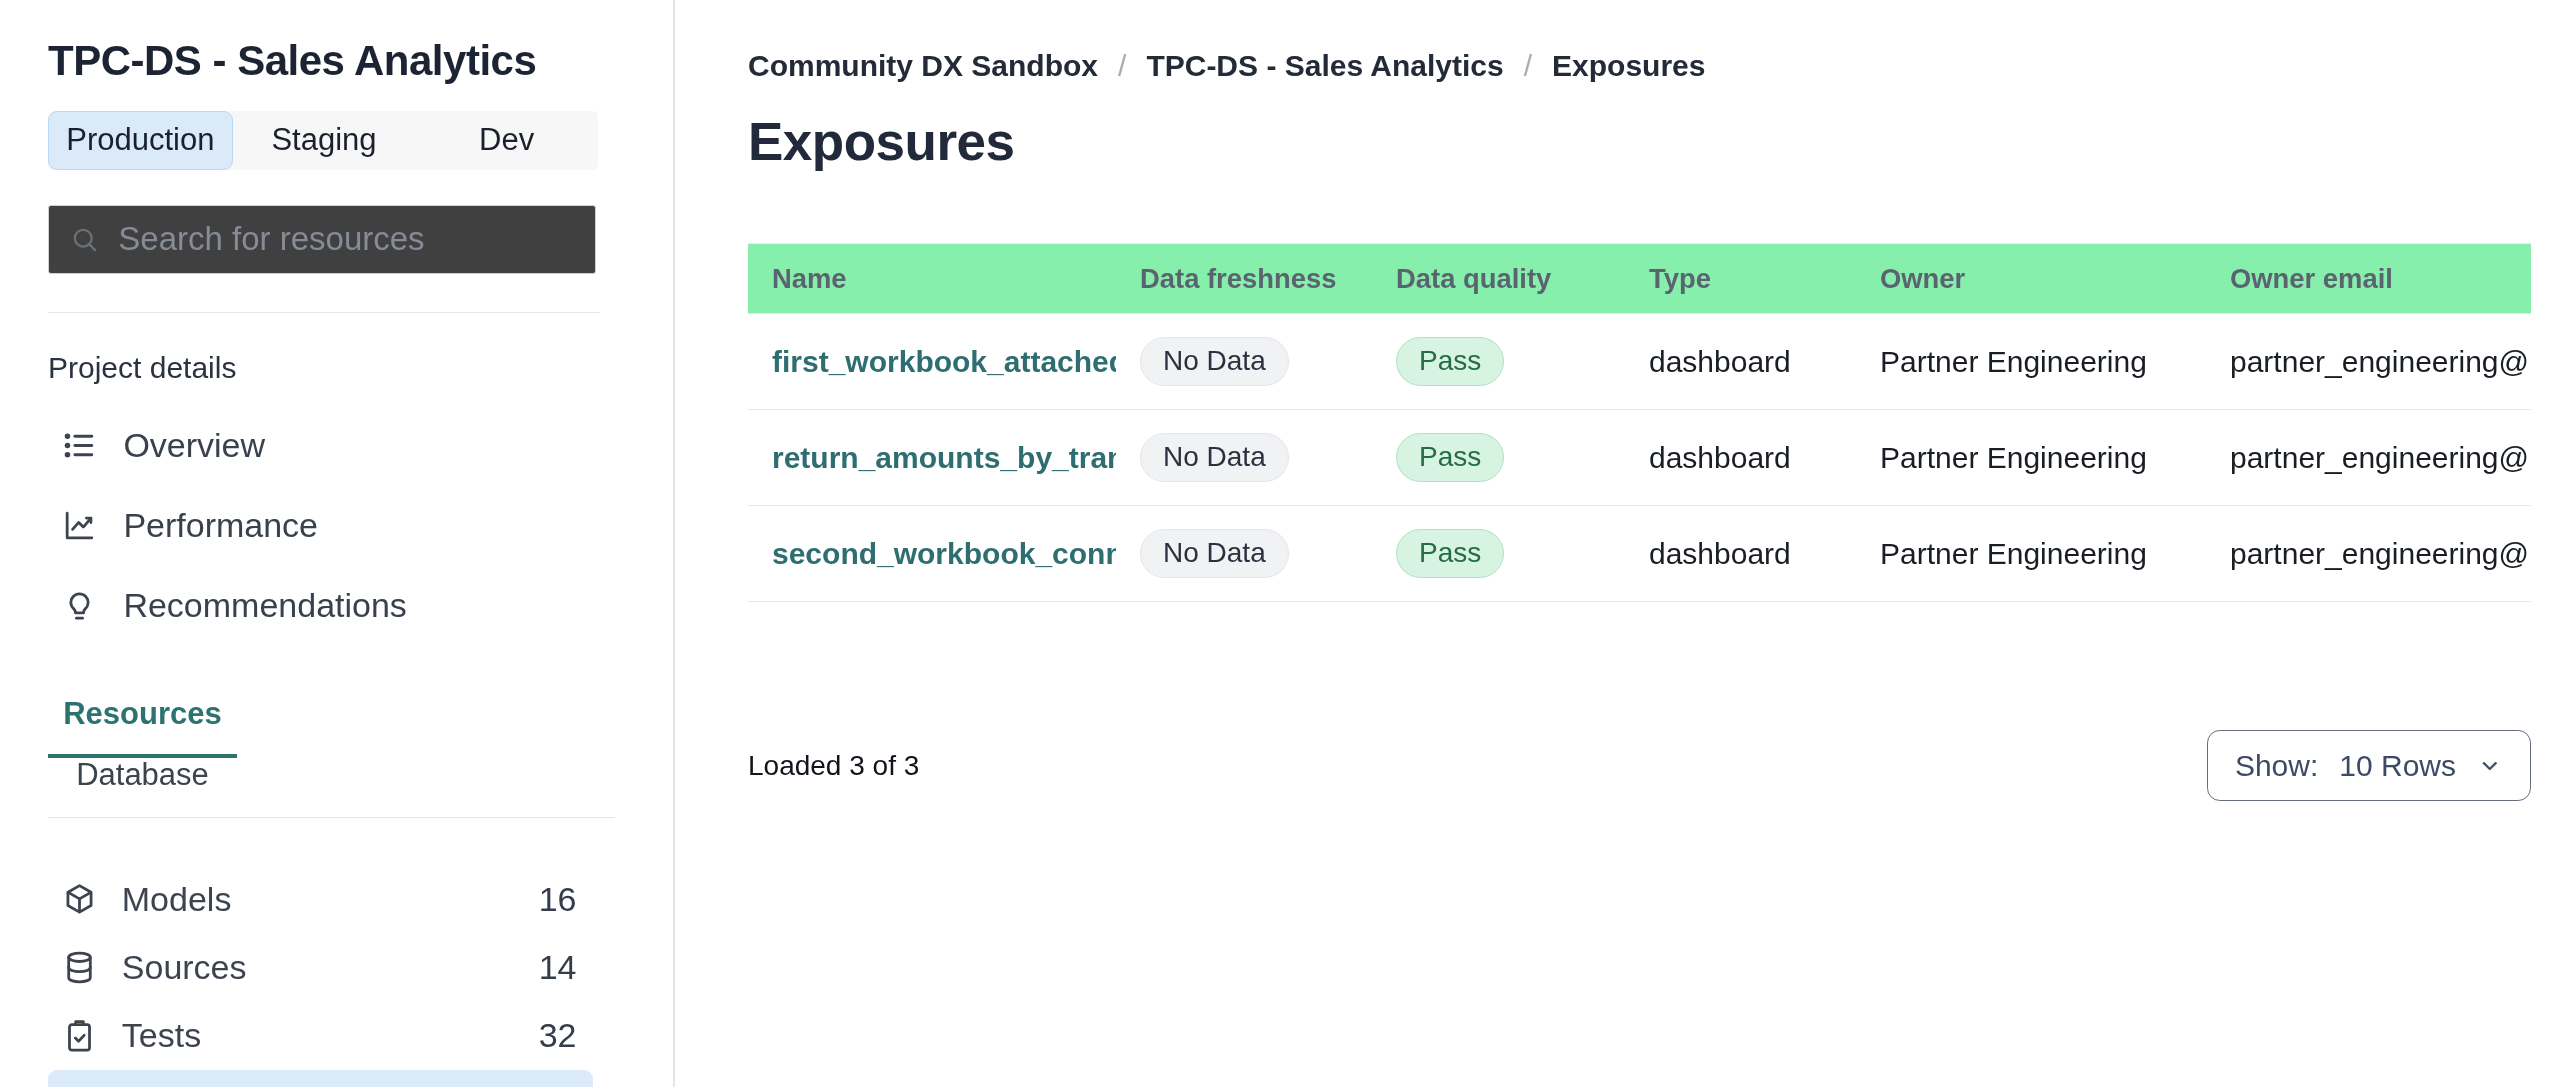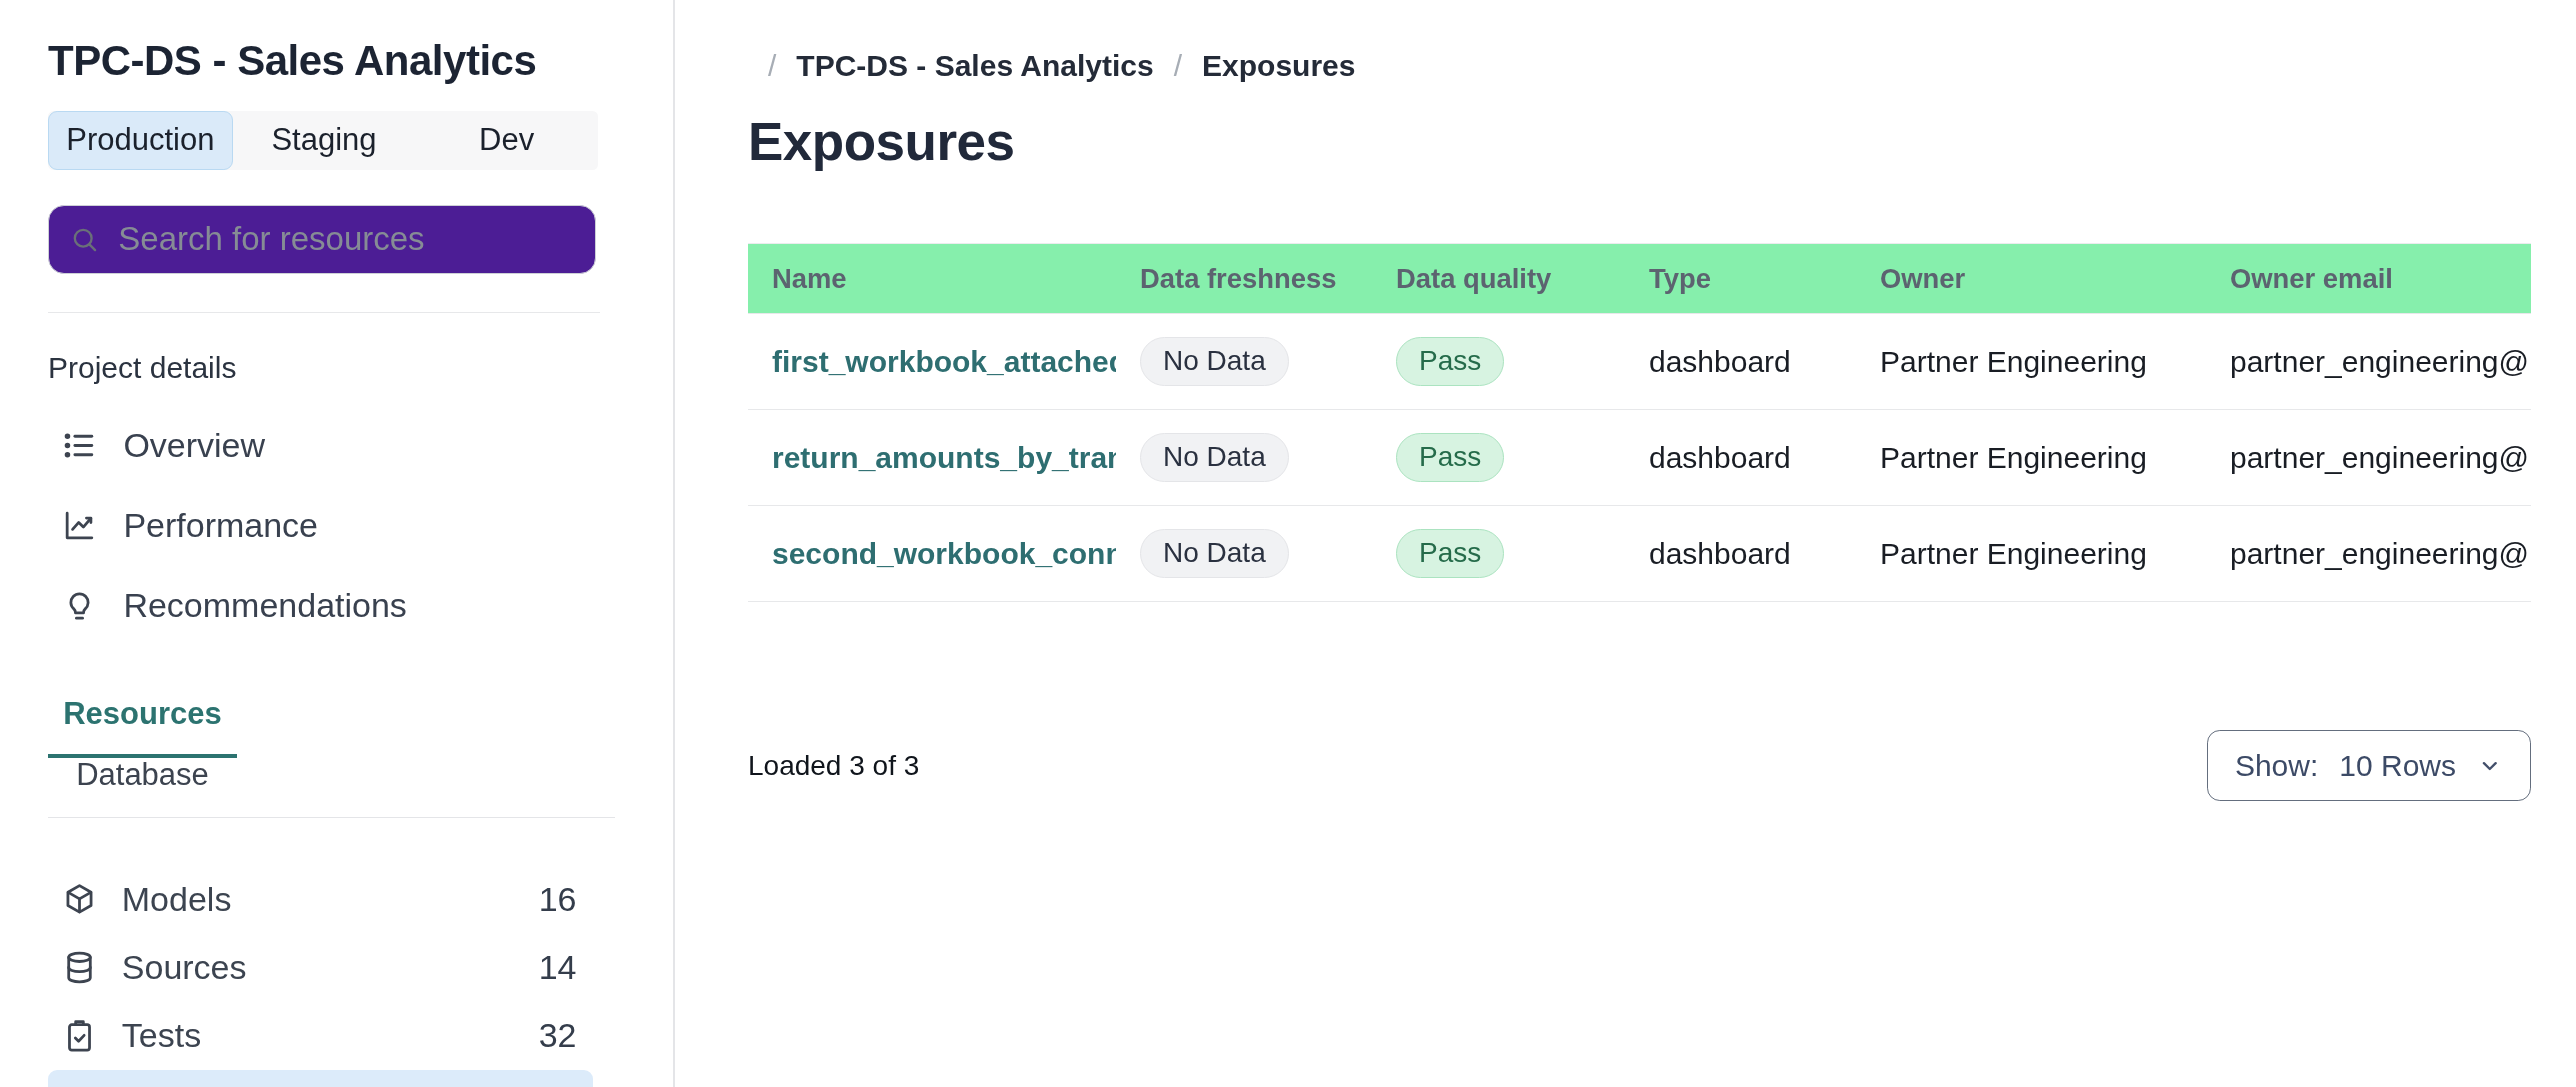--- a/index.html
+++ b/index.html
@@ -7,21 +7,21 @@
     width:2576px;height:1088px;position:relative;overflow:hidden;
     background:#ffffff;font-family:"Liberation Sans",sans-serif;color:#242b38;
   }
   svg{display:block;}
   
   .sidebar{position:absolute;left:0;top:0;width:673px;height:1088px;padding-left:48px;box-sizing:border-box;background:#fff;}
   .side-title{margin-top:37px;width:552px;font-size:42px;font-weight:600;color:#1c2433;letter-spacing:-0.5px;}
   .env-tabs{margin-top:25.6px;width:550px;height:59px;background:#f7f7f8;border-radius:5.5px;display:flex;}
   .env-tab{flex:1;display:flex;align-items:center;justify-content:center;font-size:31px;color:#1b212c;cursor:pointer;box-sizing:border-box;}
   .env-tab.selected{background:#daeaf9;border:1.8px solid #b9d9f2;border-radius:9.1px;}
-  .search-box{margin-top:35px;width:548px;height:69px;border:1.8px solid #cdd0d6;border-radius:16px;display:flex;align-items:center;padding:0 20px;gap:18.3px;box-sizing:border-box;background:#4c1d95;text-align:center;}
+  .search-box{margin-top:35px;width:548px;height:69px;border:1.8px solid #cdd0d6;border-radius:3px;display:flex;align-items:center;padding:0 20px;gap:18.3px;box-sizing:border-box;background:#404040;text-align:center;}
   .search-box .ph{font-size:33px;color:#868c95;}
   .hdiv{margin-top:38px;width:552px;height:1.8px;background:#e7e8ea;}
   .section-label{margin-top:38px;font-size:30px;color:#2b3340;}
   .nav{margin-top:20px;width:552px;}
   .nav-item{height:80px;display:flex;align-items:center;gap:25.6px;padding-left:12.8px;font-size:34px;color:#39414f;cursor:pointer;}
   .res-tabs{margin-top:51px;width:567px;display:flex;border-bottom:1.8px solid #e4e5e8;flex-direction:column;}
   .res-tab{width:189px;text-align:center;font-size:31px;color:#3c434f;padding-bottom:22px;border-bottom:4.6px solid transparent;margin-bottom:-1.8px;cursor:pointer;}
   .res-tab.selected{color:#2c7370;font-weight:700;border-bottom-color:#2c7370;}
   .res-list{margin-top:48px;width:545px;}
   .res-item{height:68px;display:flex;align-items:center;gap:24px;padding:0 16.5px 0 12.8px;border-radius:9.1px;font-size:34px;color:#3c4450;cursor:pointer;}
@@ -167,20 +167,21 @@
       <span class="count">3</span>
     </div>
 
   </div>
 </aside>
 
 <div class="vdiv"></div>
 
 <main class="main">
   <div class="breadcrumb">
+    <span class="crumb">Community DX Sandbox</span>
     <span class="sep">/</span>
     <span class="crumb">TPC-DS - Sales Analytics</span>
     <span class="sep">/</span>
     <span class="crumb">Exposures</span>
   </div>
 
   <h1 class="page-title">Exposures</h1>
 
   <div class="table">
     <div class="thead">

